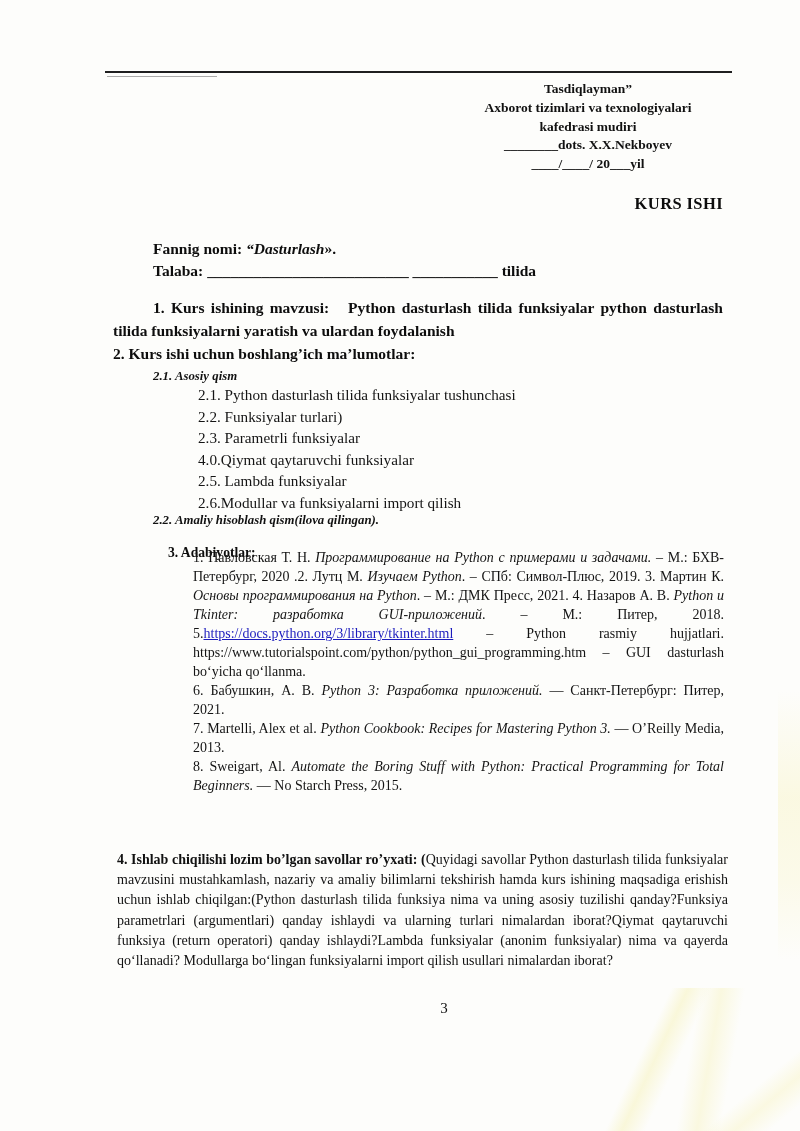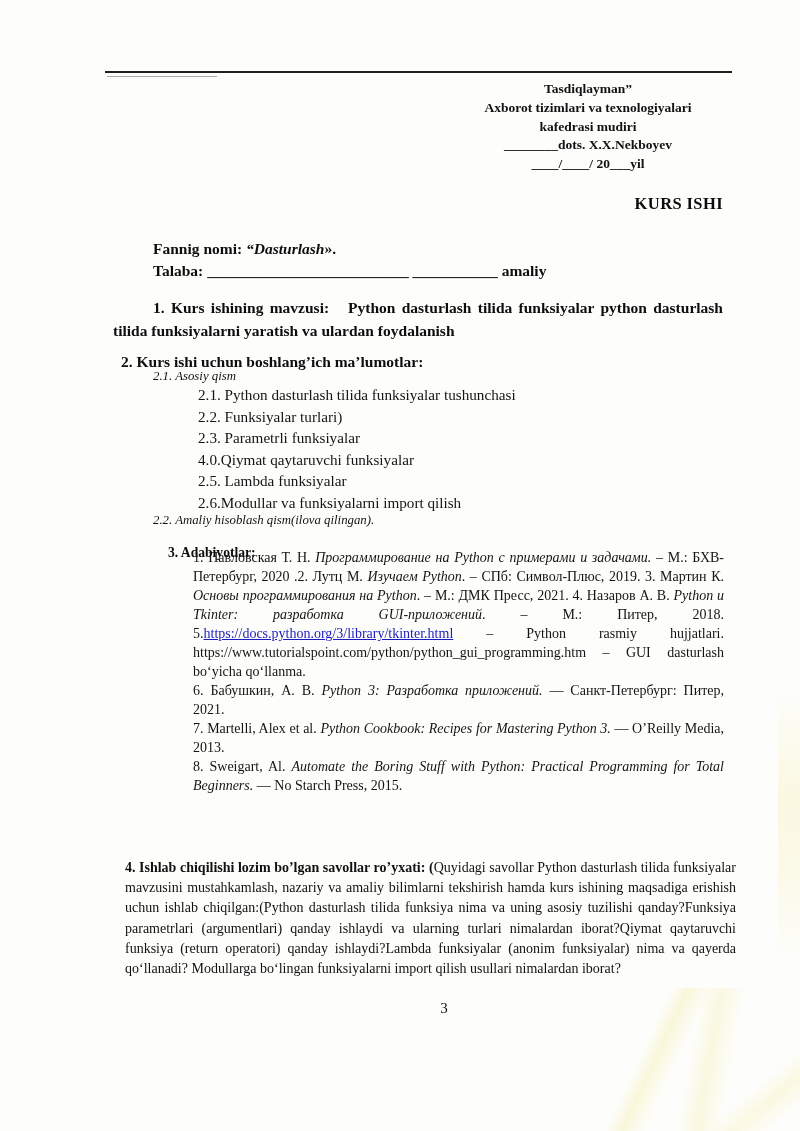--- a/index.html
+++ b/index.html
@@ -47,26 +47,26 @@
   .course-info p{margin:0;}
 
   
   .para1{
     position:absolute;left:113px;top:296px;width:610px;margin:0;
     font-size:15.5px;line-height:23px;text-align:justify;text-indent:40px;
     color:#0d0d0d;
   }
 
   .h2{
-    position:absolute;left:113px;top:345px;margin:8px;
+    position:absolute;left:113px;top:345px;margin:0;
     font-size:15.5px;font-weight:bold;color:#0d0d0d;text-align:right;
   }
   .sub-bi{
     position:absolute;left:153px;margin:0;
-    font-size:12.8px;font-weight:normal;font-style:italic;color:#111;
+    font-size:12.8px;font-weight:bold;font-style:italic;color:#111;
   }
   .sub-main{top:369px;}
   .sub-practical{top:513px;}
   .h3{
     position:absolute;left:153px;top:530px;margin:15px;
     font-size:13.6px;font-weight:bold;color:#0d0d0d;
   }
 
   
   .toc{
@@ -78,21 +78,21 @@
   
   .bib{
     position:absolute;left:193px;top:548px;width:531px;
     font-size:14px;line-height:19px;text-align:justify;
     color:#141414;
   }
   .bib p{margin:0;}
 
   
   .para4{
-    position:absolute;left:113px;top:846px;width:611px;margin:12px;
+    position:absolute;left:113px;top:846px;width:611px;margin:4px;
     font-size:14px;line-height:20.2px;text-align:justify;
     color:#111;
   }
 
   .page-num{
     position:absolute;left:113px;top:1000px;width:662px;
     text-align:center;font-size:15px;color:#111;
   }
 
   
@@ -130,21 +130,21 @@
 
       <div class="approval-line">________dots. X.X.Nekboyev</div>
 
       <div class="approval-line">____/____/ 20___yil</div>
     </div>
 
   <h1 class="doc-title">KURS ISHI</h1>
 
   <div class="course-info">
     <p class="subject-line"><span class="b">Fannig nomi: </span><span class="b i">“Dasturlash</span><span class="b">».</span></p>
-    <p class="student-line"><span class="b">Talaba:  __________________________  ___________ amaliy</span></p>
+    <p class="student-line"><span class="b">Talaba:  __________________________  ___________ tilida</span></p>
   </div>
 
   <p class="para1"><span class="b">1. Kurs ishining mavzusi: &nbsp;&nbsp;Python dasturlash tilida funksiyalar python dasturlash tilida funksiyalarni yaratish va ulardan foydalanish</span></p>
 
   <p class="h2">2. Kurs ishi uchun boshlang’ich ma’lumotlar:</p>
 
   <p class="sub-bi sub-main">2.1. Asosiy qism</p>
 
   <div class="toc">
 

